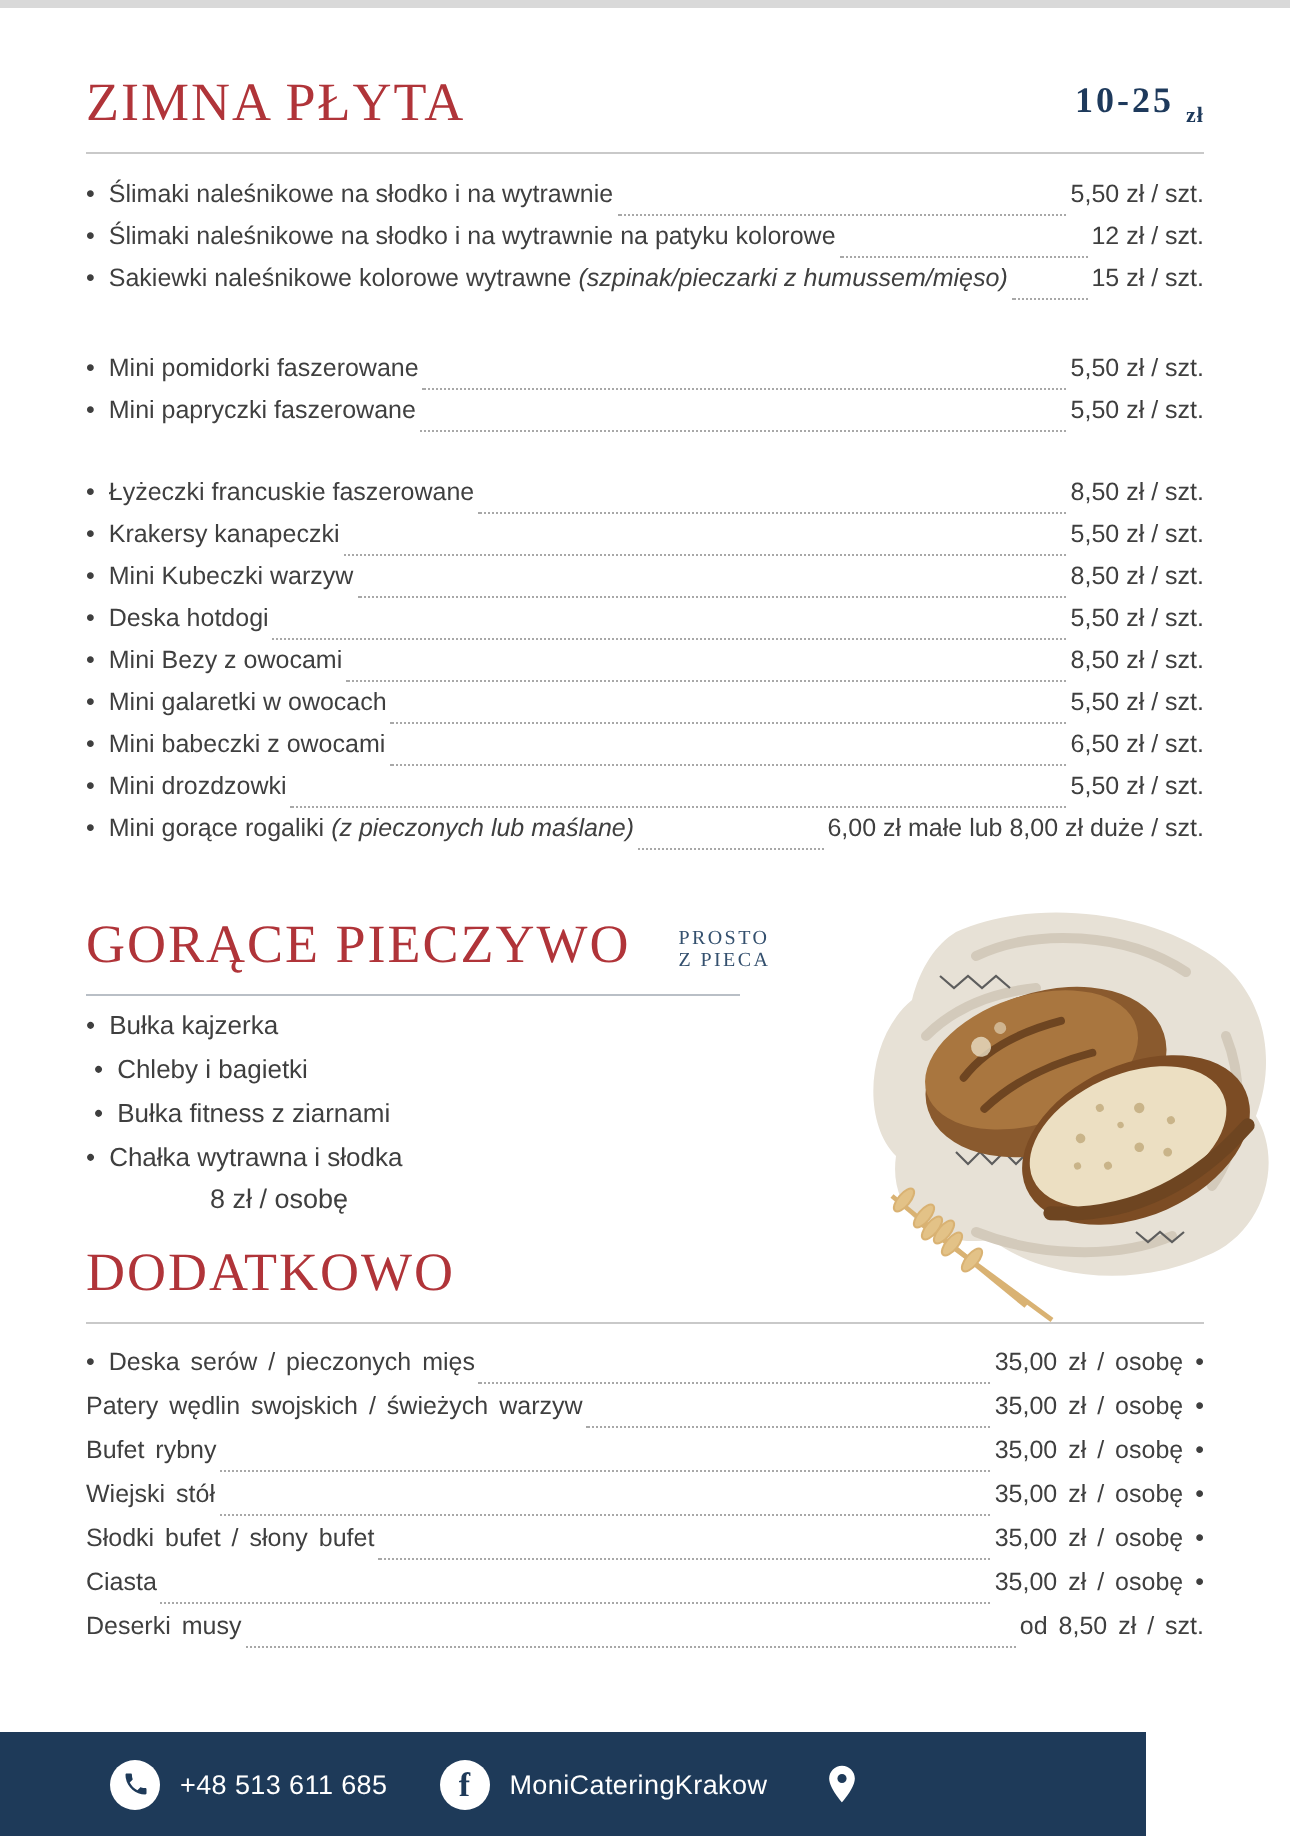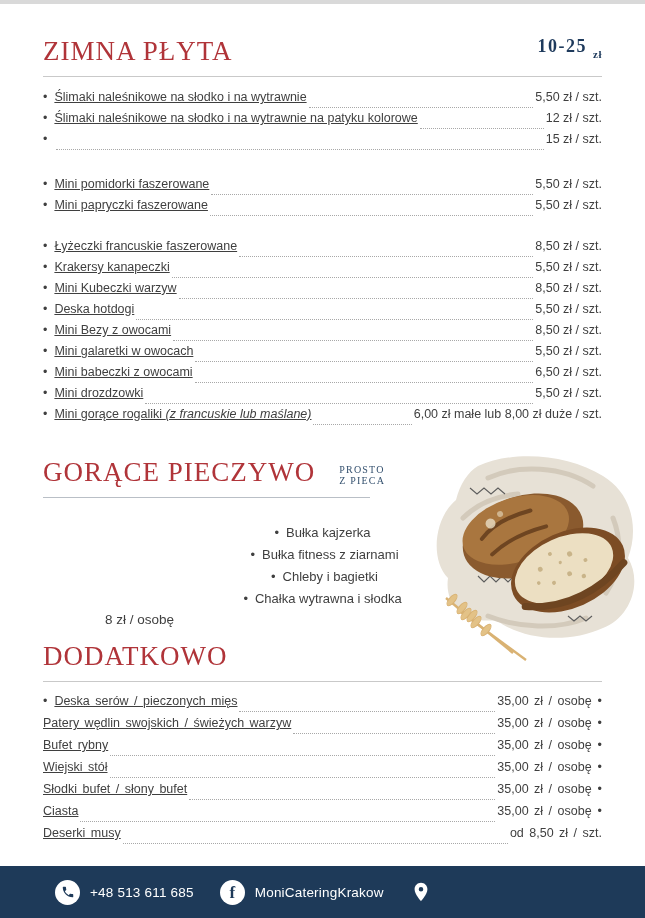--- a/index.html
+++ b/index.html
@@ -8,67 +8,67 @@
 
   .page {
     position:relative; width:645px; height:918px; margin:0 auto;
     background:#ffffff; overflow:hidden;
   }
   .topline { height:4px; background:#d9d9d9; }
 
   .content { padding:0 43px; position:relative; z-index:2; }
 
   
-  .sec-head { display:flex; justify-content:space-between; align-items:flex-start; margin-top:32px;gap:32px; }
+  .sec-head { display:flex; justify-content:space-between; align-items:center; margin-top:32px;gap:32px; }
   .sec-title {
     font-family:"Liberation Serif", serif; font-weight:400;
     font-size:27px; letter-spacing:1px; color:#b03439;
   }
   .price-range {
     font-family:"Liberation Serif", serif; font-weight:700;
     font-size:18px; letter-spacing:1.5px; color:#1e3a5c; padding-bottom:2px;
   }
   .price-range .unit { font-size:11px; vertical-align:top; position:relative; top:12px; letter-spacing:0.5px; }
   .rule { border:0; border-top:1px solid #c9c9c9; margin-top:9px; }
   .rule.short { width:327px; margin-left:0; border-top-color:#b9bfc6; }
 
   
   .group { margin-top:10px; }
   .group + .group { margin-top:24px; }
   .group.g3 { margin-top:20px; }
   .row { display:flex; align-items:flex-end; line-height:21px; font-size:12.5px; }
   .row .blt { margin-right:7px; color:#3f3f3f; }
-  .row .item-name { white-space:nowrap;text-decoration:underline; }
+  .row .item-name { white-space:nowrap; }
   .row .item-name em { font-style:italic; }
   .row .dots { flex:1 1 auto; border-bottom:1.6px dotted #a8a8a8; margin:0 2px; height:17px; min-width:10px; }
   .row .price { white-space:nowrap; }
   .row .trail-blt { margin-left:6px; }
 
   
   .gp-headwrap { display:flex; align-items:flex-start; margin-top:32px; }
   .gp-sub {
     font-family:"Liberation Serif", serif; color:#34506e; font-size:10px;
     letter-spacing:1.2px; line-height:11px; margin-left:24px; margin-top:7px;
   }
-  .bullets { margin-top:24px;text-align:center; }
+  .bullets { margin-top:4px; }
   .bullets .brow { line-height:22px; font-size:13px; }
   .bullets .brow .blt { margin-right:7px; }
   .bullets .brow.indent1 { padding-left:4px; }
   .gp-price { font-weight:400; font-size:13.5px; margin-left:62px; margin-top:2px; }
 
   
   .dod .row { line-height:22px; word-spacing:2px; }
   .dod-list { margin-top:8px; }
 
   
   .bread { position:absolute; left:418px; top:448px; width:227px; height:215px; z-index:1; }
 
   
   .footer {
-    position:absolute; left:0; bottom:0; width:645px; height:52px;
+    position:absolute; left:0; bottom:0; width:573px; height:52px;
     background:#1e3a59; color:#ffffff; display:flex; align-items:center;
     padding-left:55px; gap:26px; z-index:3;
   }
   .contact { display:flex; align-items:center; gap:10px; }
   .contact .txt { font-size:13.5px; letter-spacing:0.2px; }
   .circle-ic {
     width:25px; height:25px; border-radius:50%; background:#ffffff; color:#1e3a59;
     display:flex; align-items:center; justify-content:center; flex:0 0 auto;
   }
   .fb-f { font-family:"Liberation Serif", serif; font-weight:700; font-size:17px; position:relative; top:1px; }
@@ -145,20 +145,21 @@
             <span class="price">5,50 zł / szt.</span>
           </div>
           <div class="row">
             <span class="blt">•</span>
             <span class="item-name">Ślimaki naleśnikowe na słodko i na wytrawnie na patyku kolorowe</span>
             <span class="dots"></span>
             <span class="price">12 zł / szt.</span>
           </div>
           <div class="row">
             <span class="blt">•</span>
+            <span class="item-name">Sakiewki naleśnikowe kolorowe wytrawne <em>(szpinak/pieczarki z humussem/mięso)</em></span>
             <span class="dots"></span>
             <span class="price">15 zł / szt.</span>
           </div>
         </div>
         <div class="group">
           <div class="row">
             <span class="blt">•</span>
             <span class="item-name">Mini pomidorki faszerowane</span>
             <span class="dots"></span>
             <span class="price">5,50 zł / szt.</span>
@@ -214,39 +215,39 @@
             <span class="price">6,50 zł / szt.</span>
           </div>
           <div class="row">
             <span class="blt">•</span>
             <span class="item-name">Mini drozdzowki</span>
             <span class="dots"></span>
             <span class="price">5,50 zł / szt.</span>
           </div>
           <div class="row">
             <span class="blt">•</span>
-            <span class="item-name">Mini gorące rogaliki <em>(z francuskie lub maślane)</em></span>
+            <span class="item-name">Mini gorące rogaliki <em>(z pieczonych lub maślane)</em></span>
             <span class="dots"></span>
             <span class="price">6,00 zł małe lub 8,00 zł duże / szt.</span>
           </div>
         </div>
       </div>
 
     <div class="gp-headwrap">
       <div class="sec-title">GORĄCE PIECZYWO</div>
       <div class="gp-sub">
         <div>PROSTO</div>
         <div>Z PIECA</div>
       </div>
     </div>
     <hr class="rule short">
     <div class="bullets">
         <div class="brow"><span class="blt">•</span><span>Bułka kajzerka</span></div>
+        <div class="brow indent1"><span class="blt">•</span><span>Chleby i bagietki</span></div>
         <div class="brow indent1"><span class="blt">•</span><span>Bułka fitness z ziarnami</span></div>
-        <div class="brow indent1"><span class="blt">•</span><span>Chleby i bagietki</span></div>
         <div class="brow"><span class="blt">•</span><span>Chałka wytrawna i słodka</span></div>
       </div>
     <div class="gp-price">8 zł / osobę</div>
 
     <div class="sec-head dod-head" style="margin-top:14px;">
       <div class="sec-title">DODATKOWO</div>
     </div>
     <hr class="rule">
     <div class="dod dod-list">
         <div class="row">

